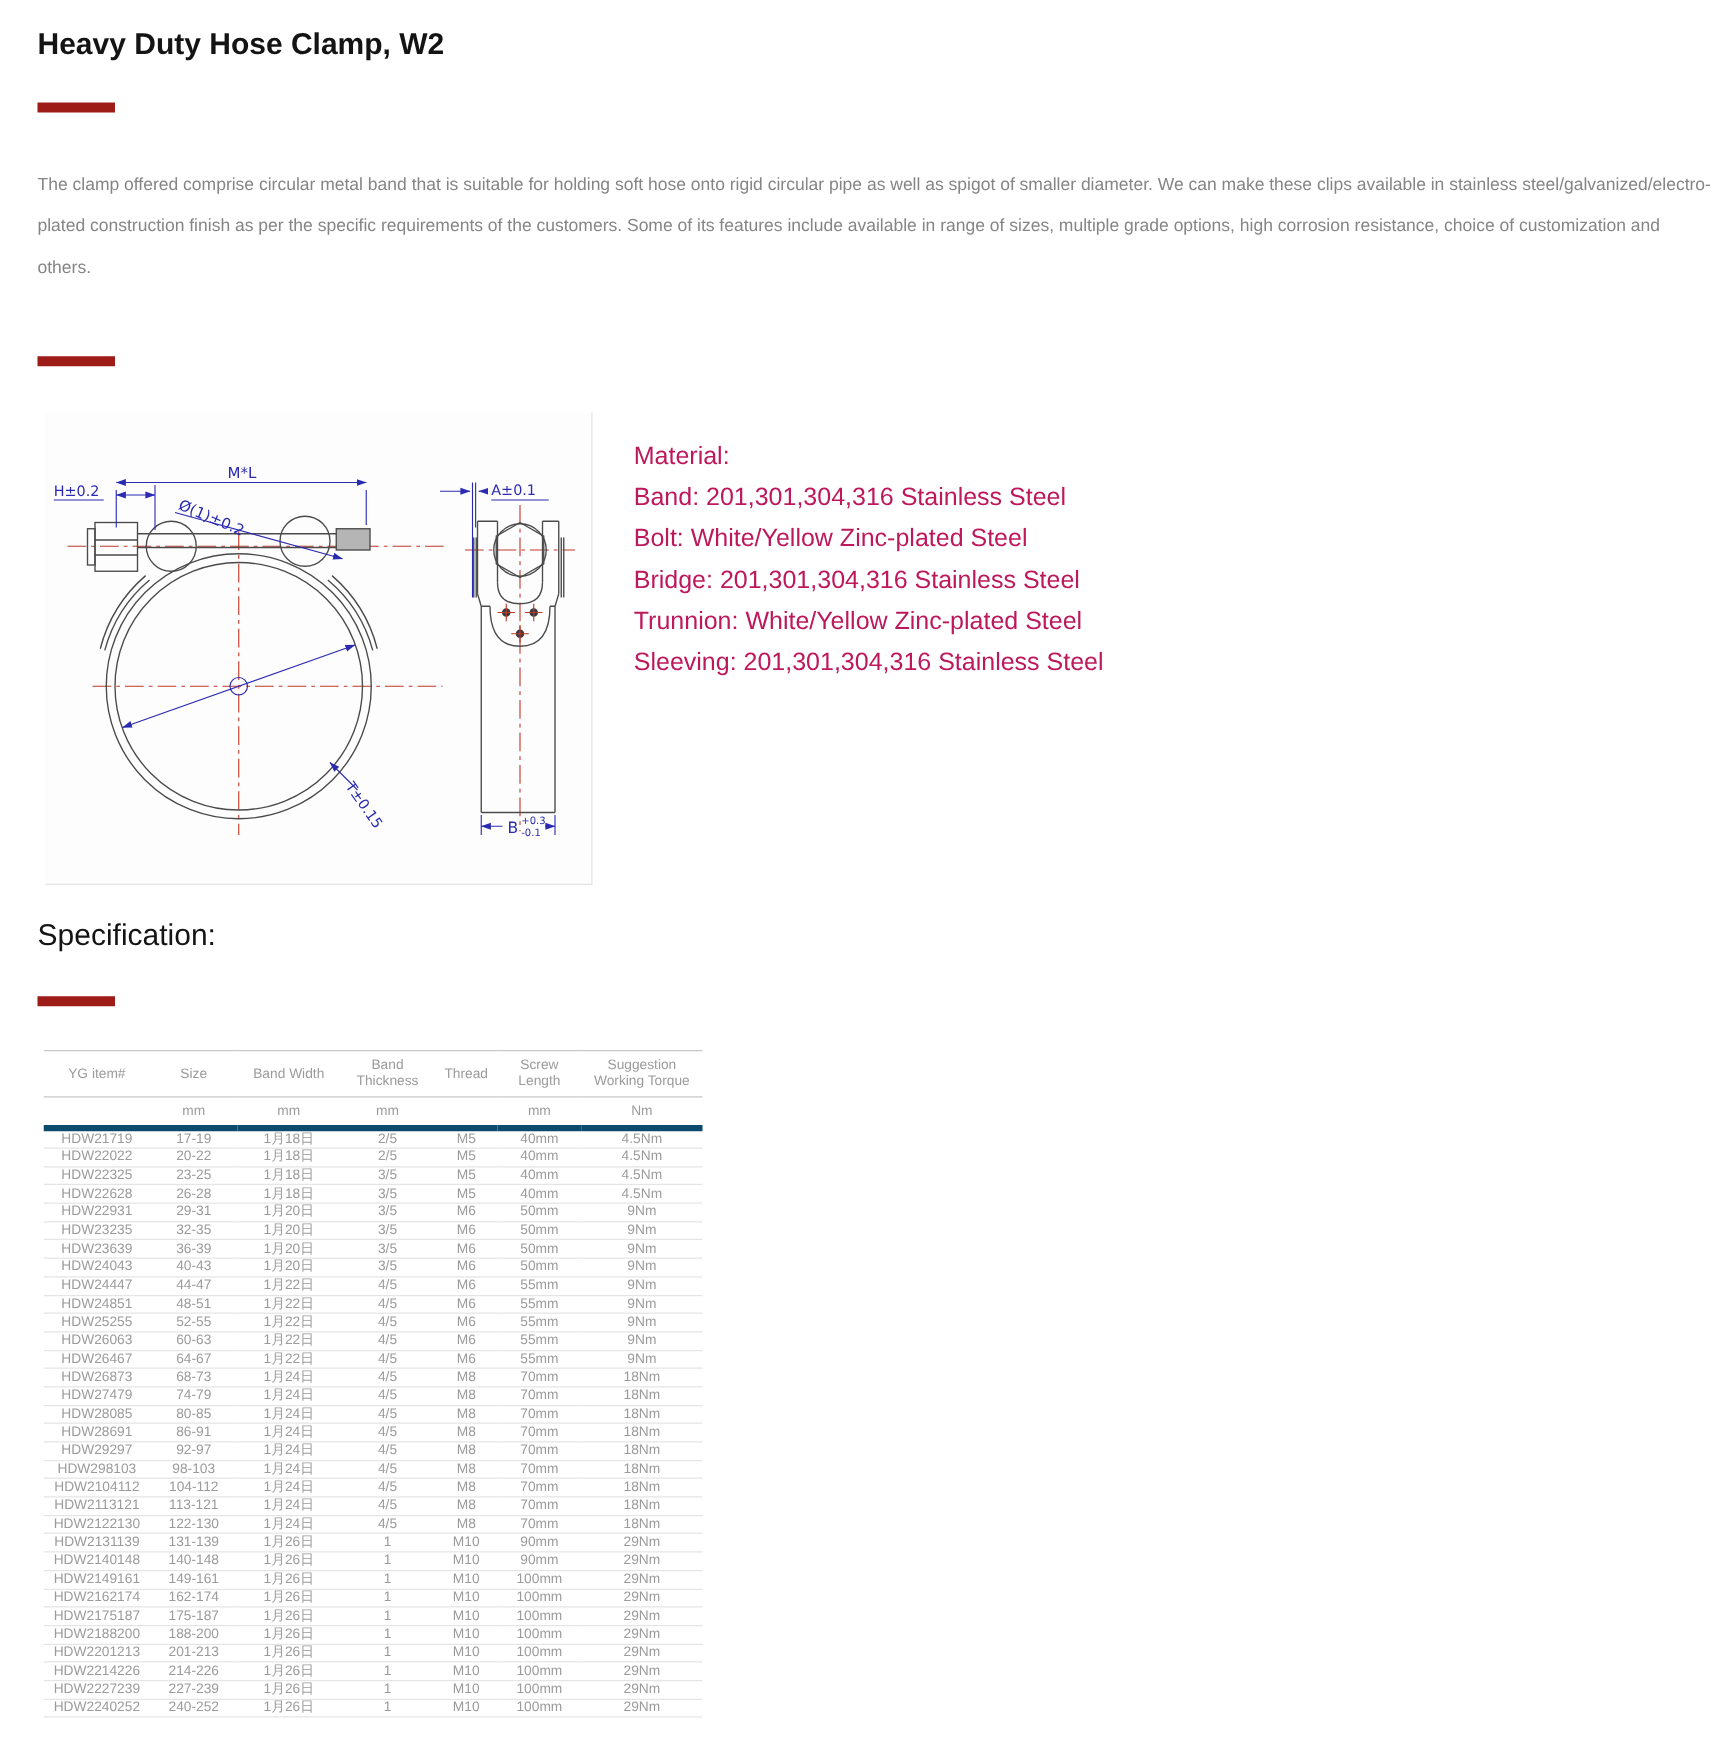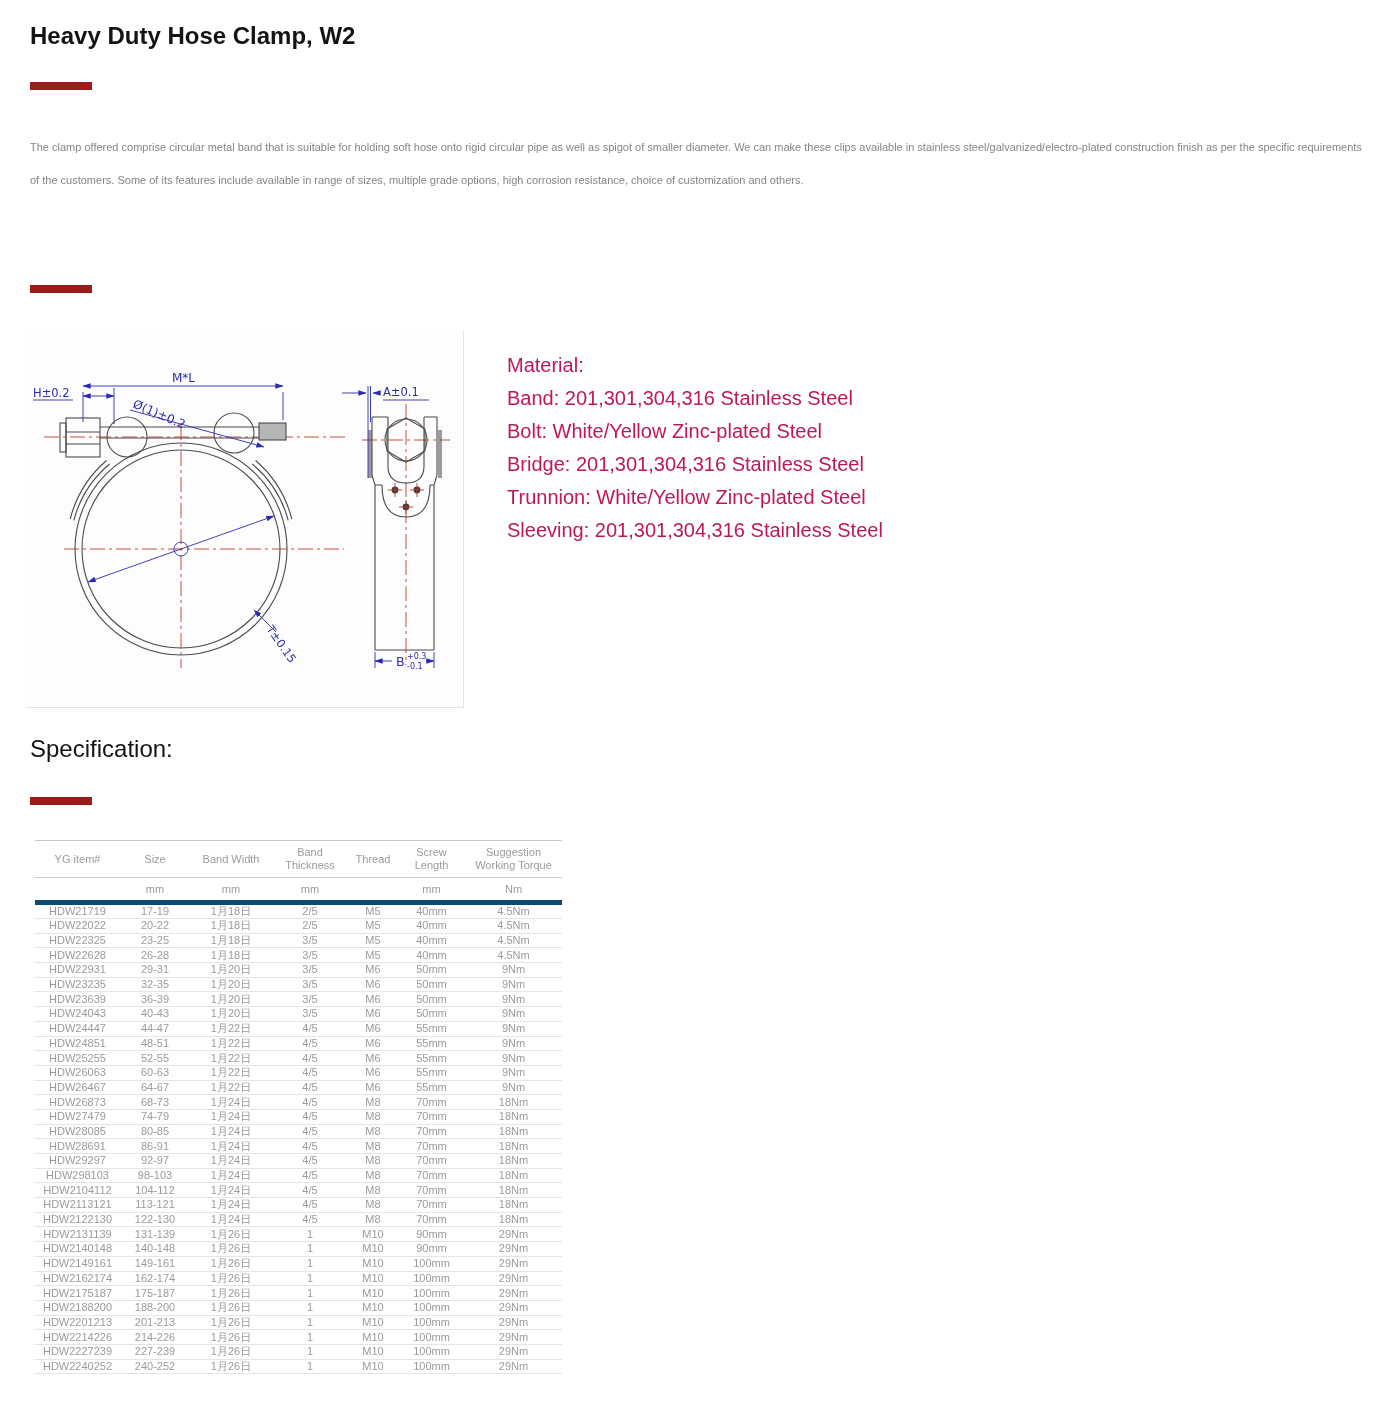--- a/index.html
+++ b/index.html
@@ -18,25 +18,25 @@
     letter-spacing:0px;
     text-align:right;
   }
   .redbar { width:62px; height:8px; background:#9e1c18; }
   #bar1 { left:30px; top:82px; }
   #bar2 { left:30px; top:285px; }
   #bar3 { left:30px; top:797px; }
 
   .desc {
     left:30px; top:131px; width:1342px;
-    font-size:11px; line-height:33px; color:#858585;
+    font-size:14px; line-height:33px; color:#858585;
   }
 
   .drawing-box {
-    left:26px; top:330px; width:438px; height:378px;
+    left:36px; top:330px; width:438px; height:378px;
     background:#fdfdfd;
     border-right:1px solid #e4e4e4;
     border-bottom:1px solid #e4e4e4;
   }
 
   .materials {
     left:507px; top:349px;
     font-size:20px; line-height:33px; color:#be185d;
   }
 

